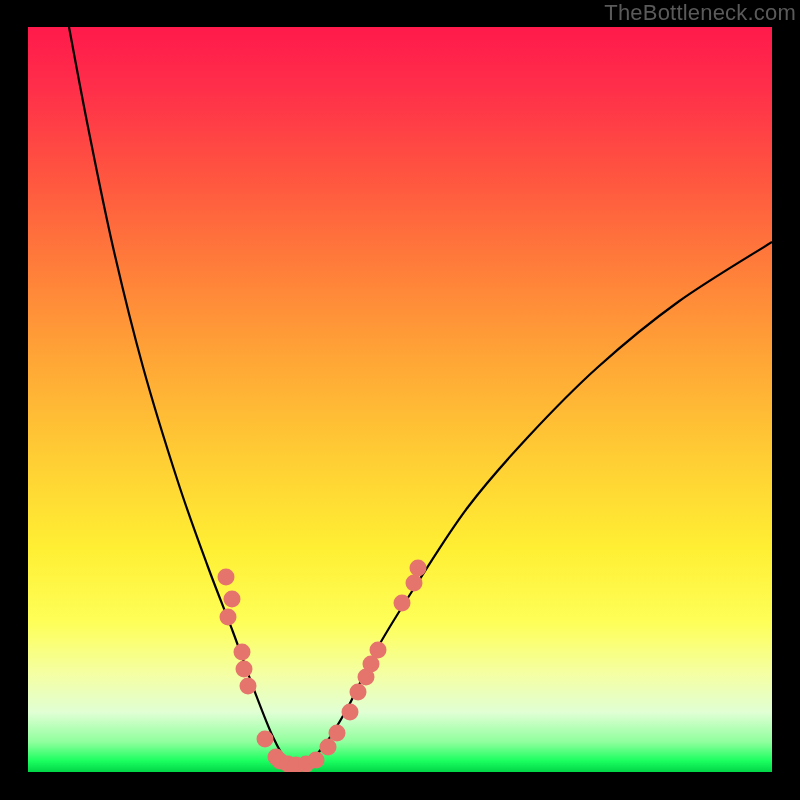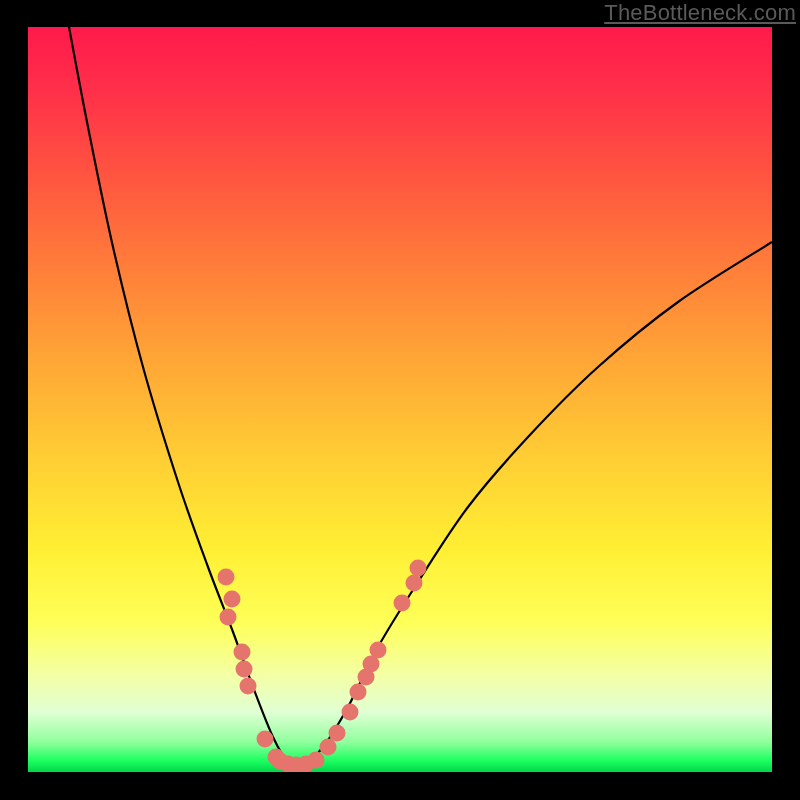--- a/index.html
+++ b/index.html
@@ -42,21 +42,20 @@
   }
   .watermark {
     position: absolute;
     top: 0px;
     right: 4px;
     color: #5a5a5a;
     font-size: 22px;
     font-weight: 500;
     letter-spacing: 0.2px;
     z-index: 20;
-    text-decoration: underline;
   }
   svg.curve {
     position: absolute;
     left: 0; top: 0;
     width: 744px;
     height: 745px;
     z-index: 5;
   }
   svg.dots {
     position: absolute;

